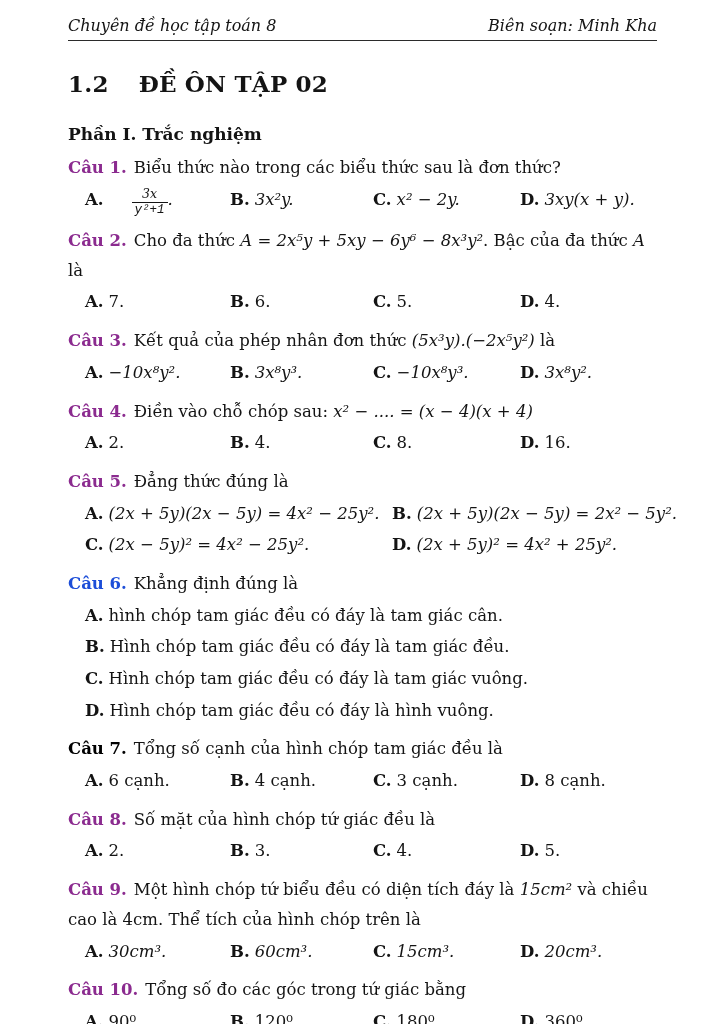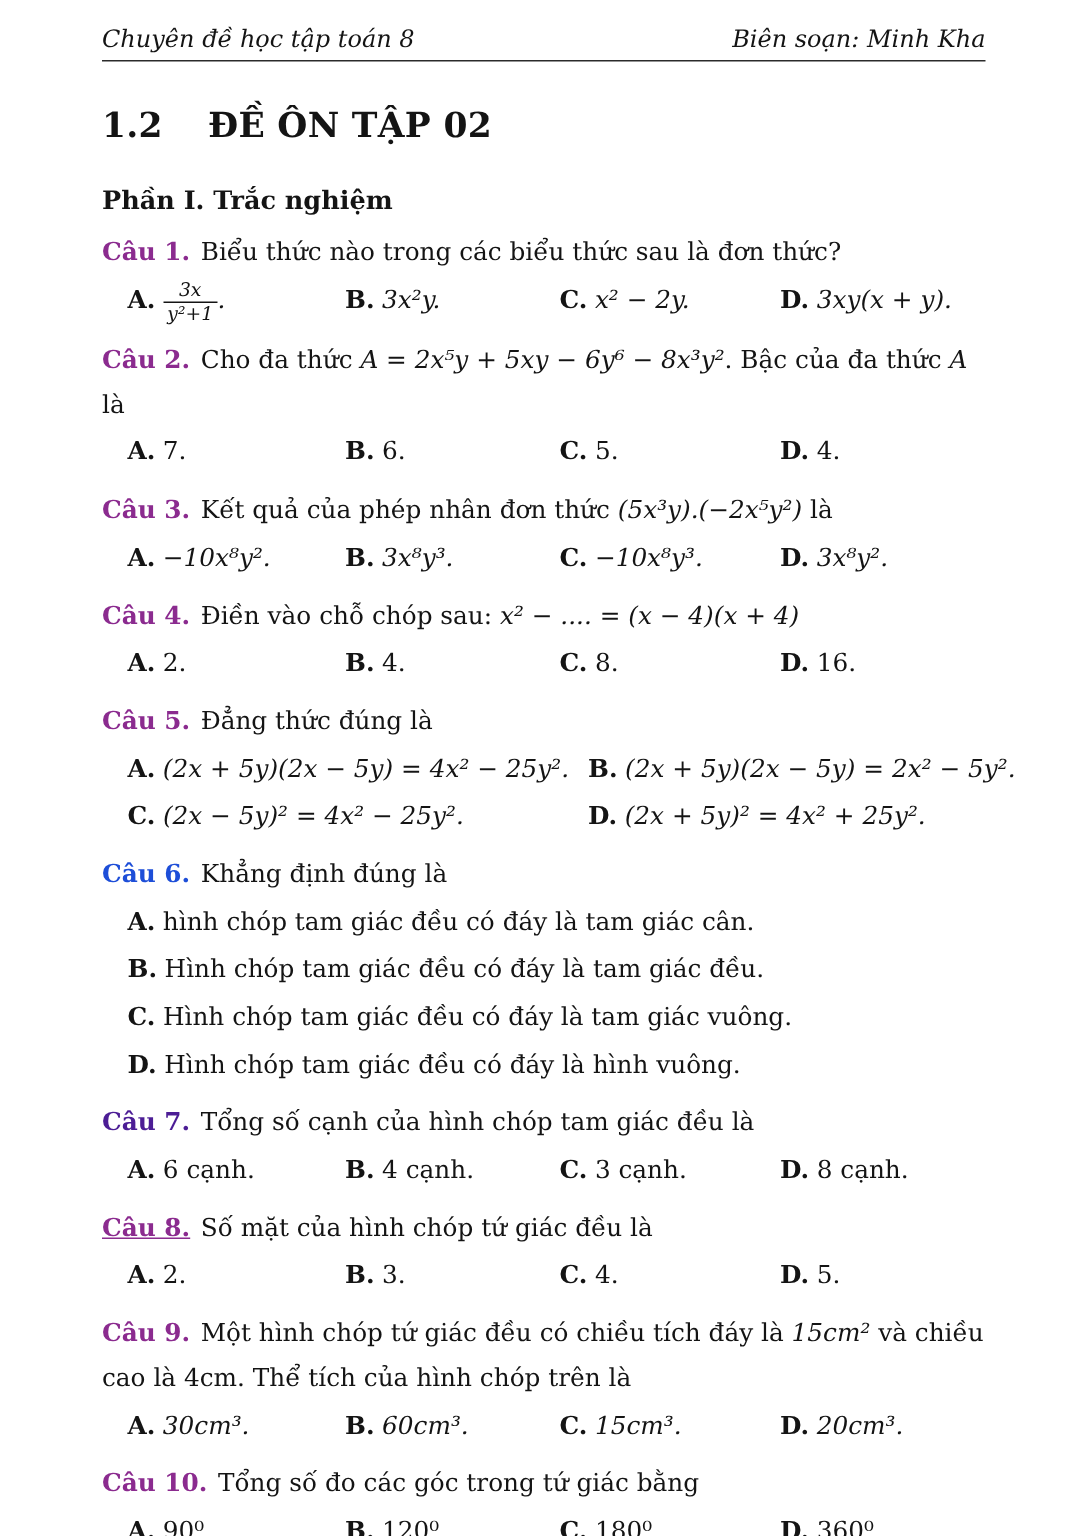--- a/index.html
+++ b/index.html
@@ -41,24 +41,24 @@
     padding-left: 17px;
     font-size: 16.5px; line-height: 1.8;
   }
   .cols-4 { display: grid; grid-template-columns: 145px 143px 147px auto; }
   .cols-2 { display: grid; grid-template-columns: 307px auto; row-gap: 2px; }
   .cols-1 { display: grid; grid-template-columns: 1fr; row-gap: 2px; }
   .opt { white-space: nowrap; }
   .opt-letter { font-weight: bold; margin-right: 5px; }
   .frac {
     display: inline-block; vertical-align: -8px; text-align: center;
-    font-size: 12.5px; line-height: 1.15; font-style: italic;
+    font-size: 12.5px; line-height: 1.15; font-style: italic; margin-left: 23px;
   }
   .frac .fr-num { display: block; padding: 0 3px; }
-  .frac .fr-den { display: block; border-top: 1px solid #141414; padding: 0 3px; }
+  .frac .fr-den { display: block; border-top: 1px solid #141414; padding: 0 3px; font-family: Liberation Mono, monospace; }
 </style>
 </head>
 <body>
 
 <div class="page">
 
   <div class="header">
     <span>Chuyên đề học tập toán 8</span>
     <span>Biên soạn: Minh Kha</span>
   </div>
@@ -137,45 +137,45 @@
     <div class="opts cols-1">
           <span class="opt"><b class="opt-letter">A.</b><span>hình chóp tam giác đều có đáy là tam giác cân.</span></span>
           <span class="opt"><b class="opt-letter">B.</b><span>Hình chóp tam giác đều có đáy là tam giác đều.</span></span>
           <span class="opt"><b class="opt-letter">C.</b><span>Hình chóp tam giác đều có đáy là tam giác vuông.</span></span>
           <span class="opt"><b class="opt-letter">D.</b><span>Hình chóp tam giác đều có đáy là hình vuông.</span></span>
         </div>
   </div>
 
   <div class="q">
     <div class="q-line">
-      <span class="q-label" style="color: #4c1d95;">Câu 7.</span><span class="q-text"><span>Tổng số cạnh của hình chóp tam giác đều là</span></span>
+      <span class="q-label" style="color: #000000;">Câu 7.</span><span class="q-text"><span>Tổng số cạnh của hình chóp tam giác đều là</span></span>
     </div>
     <div class="opts cols-4">
           <span class="opt"><b class="opt-letter">A.</b><span>6 cạnh.</span></span>
           <span class="opt"><b class="opt-letter">B.</b><span>4 cạnh.</span></span>
           <span class="opt"><b class="opt-letter">C.</b><span>3 cạnh.</span></span>
           <span class="opt"><b class="opt-letter">D.</b><span>8 cạnh.</span></span>
         </div>
   </div>
 
   <div class="q">
     <div class="q-line">
-      <span class="q-label" style="color: rgb(139, 43, 143); text-decoration: underline;">Câu 8.</span><span class="q-text"><span>Số mặt của hình chóp tứ giác đều là</span></span>
+      <span class="q-label" style="color: rgb(139, 43, 143);">Câu 8.</span><span class="q-text"><span>Số mặt của hình chóp tứ giác đều là</span></span>
     </div>
     <div class="opts cols-4">
           <span class="opt"><b class="opt-letter">A.</b><span>2.</span></span>
           <span class="opt"><b class="opt-letter">B.</b><span>3.</span></span>
           <span class="opt"><b class="opt-letter">C.</b><span>4.</span></span>
           <span class="opt"><b class="opt-letter">D.</b><span>5.</span></span>
         </div>
   </div>
 
   <div class="q">
     <div class="q-line">
-      <span class="q-label" style="color: rgb(139, 43, 143); margin-top: 24px;">Câu 9.</span><span class="q-text"><span>Một hình chóp tứ giác đều có chiều tích đáy là </span><span class="math">15cm²</span><span> và chiều cao là 4cm. Thể tích của hình chóp trên là</span></span>
+      <span class="q-label" style="color: rgb(139, 43, 143); margin-top: 24px;">Câu 9.</span><span class="q-text"><span>Một hình chóp tứ biểu đều có diện tích đáy là </span><span class="math">15cm²</span><span> và chiều cao là 4cm. Thể tích của hình chóp trên là</span></span>
     </div>
     <div class="opts cols-4">
           <span class="opt"><b class="opt-letter">A.</b><span class="math">30cm³.</span></span>
           <span class="opt"><b class="opt-letter">B.</b><span class="math">60cm³.</span></span>
           <span class="opt"><b class="opt-letter">C.</b><span class="math">15cm³.</span></span>
           <span class="opt"><b class="opt-letter">D.</b><span class="math">20cm³.</span></span>
         </div>
   </div>
 
   <div class="q">

